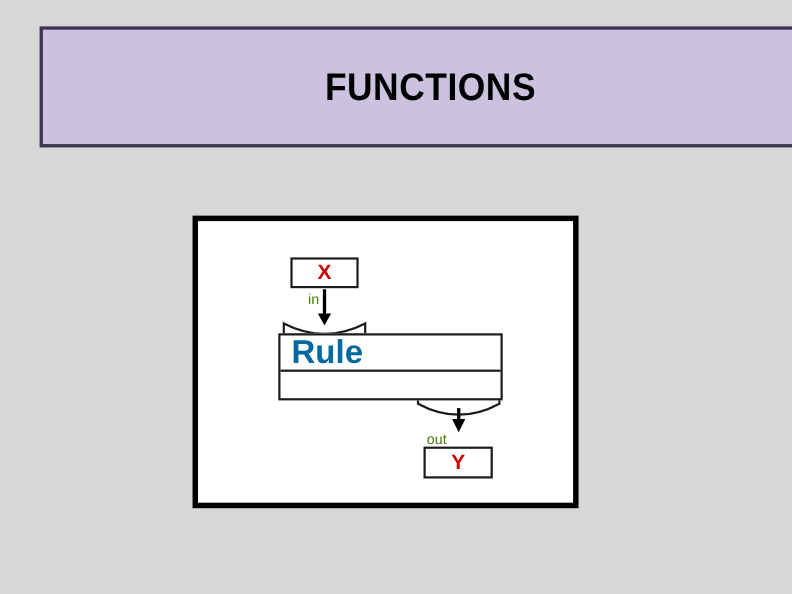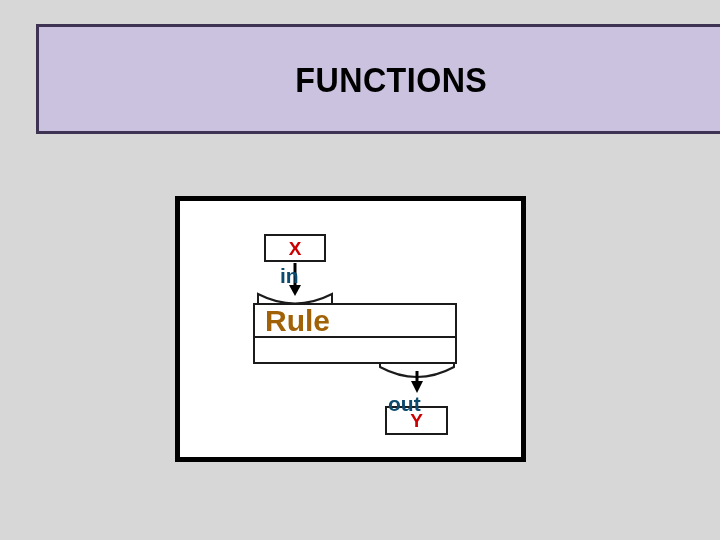--- a/index.html
+++ b/index.html
@@ -97,30 +97,30 @@
     width: 100%;
     height: 0;
     border-top: 2px solid #1b1b1b;
   }
   #rule-label {
     position: absolute;
     left: 10px;
     top: 1px;
     font-size: 30px;
     font-weight: bold;
-    color: #a16207;
+    color: #0369a1;
     line-height: 29px;
   }
 
   
   .flow-label {
     position: absolute;
-    font-size: 21px;
-    font-weight: bold;
-    color: #0c4a6e;
+    font-size: 13px;
+    font-weight: normal;
+    color: #4d7c0f;
     line-height: 1;
     z-index: 4;
   }
   #label-in  { left: 100px; top: 64px; }
   #label-out { left: 208px; top: 192px; }
 
   
   #flow-svg {
     position: absolute;
     left: 0;

